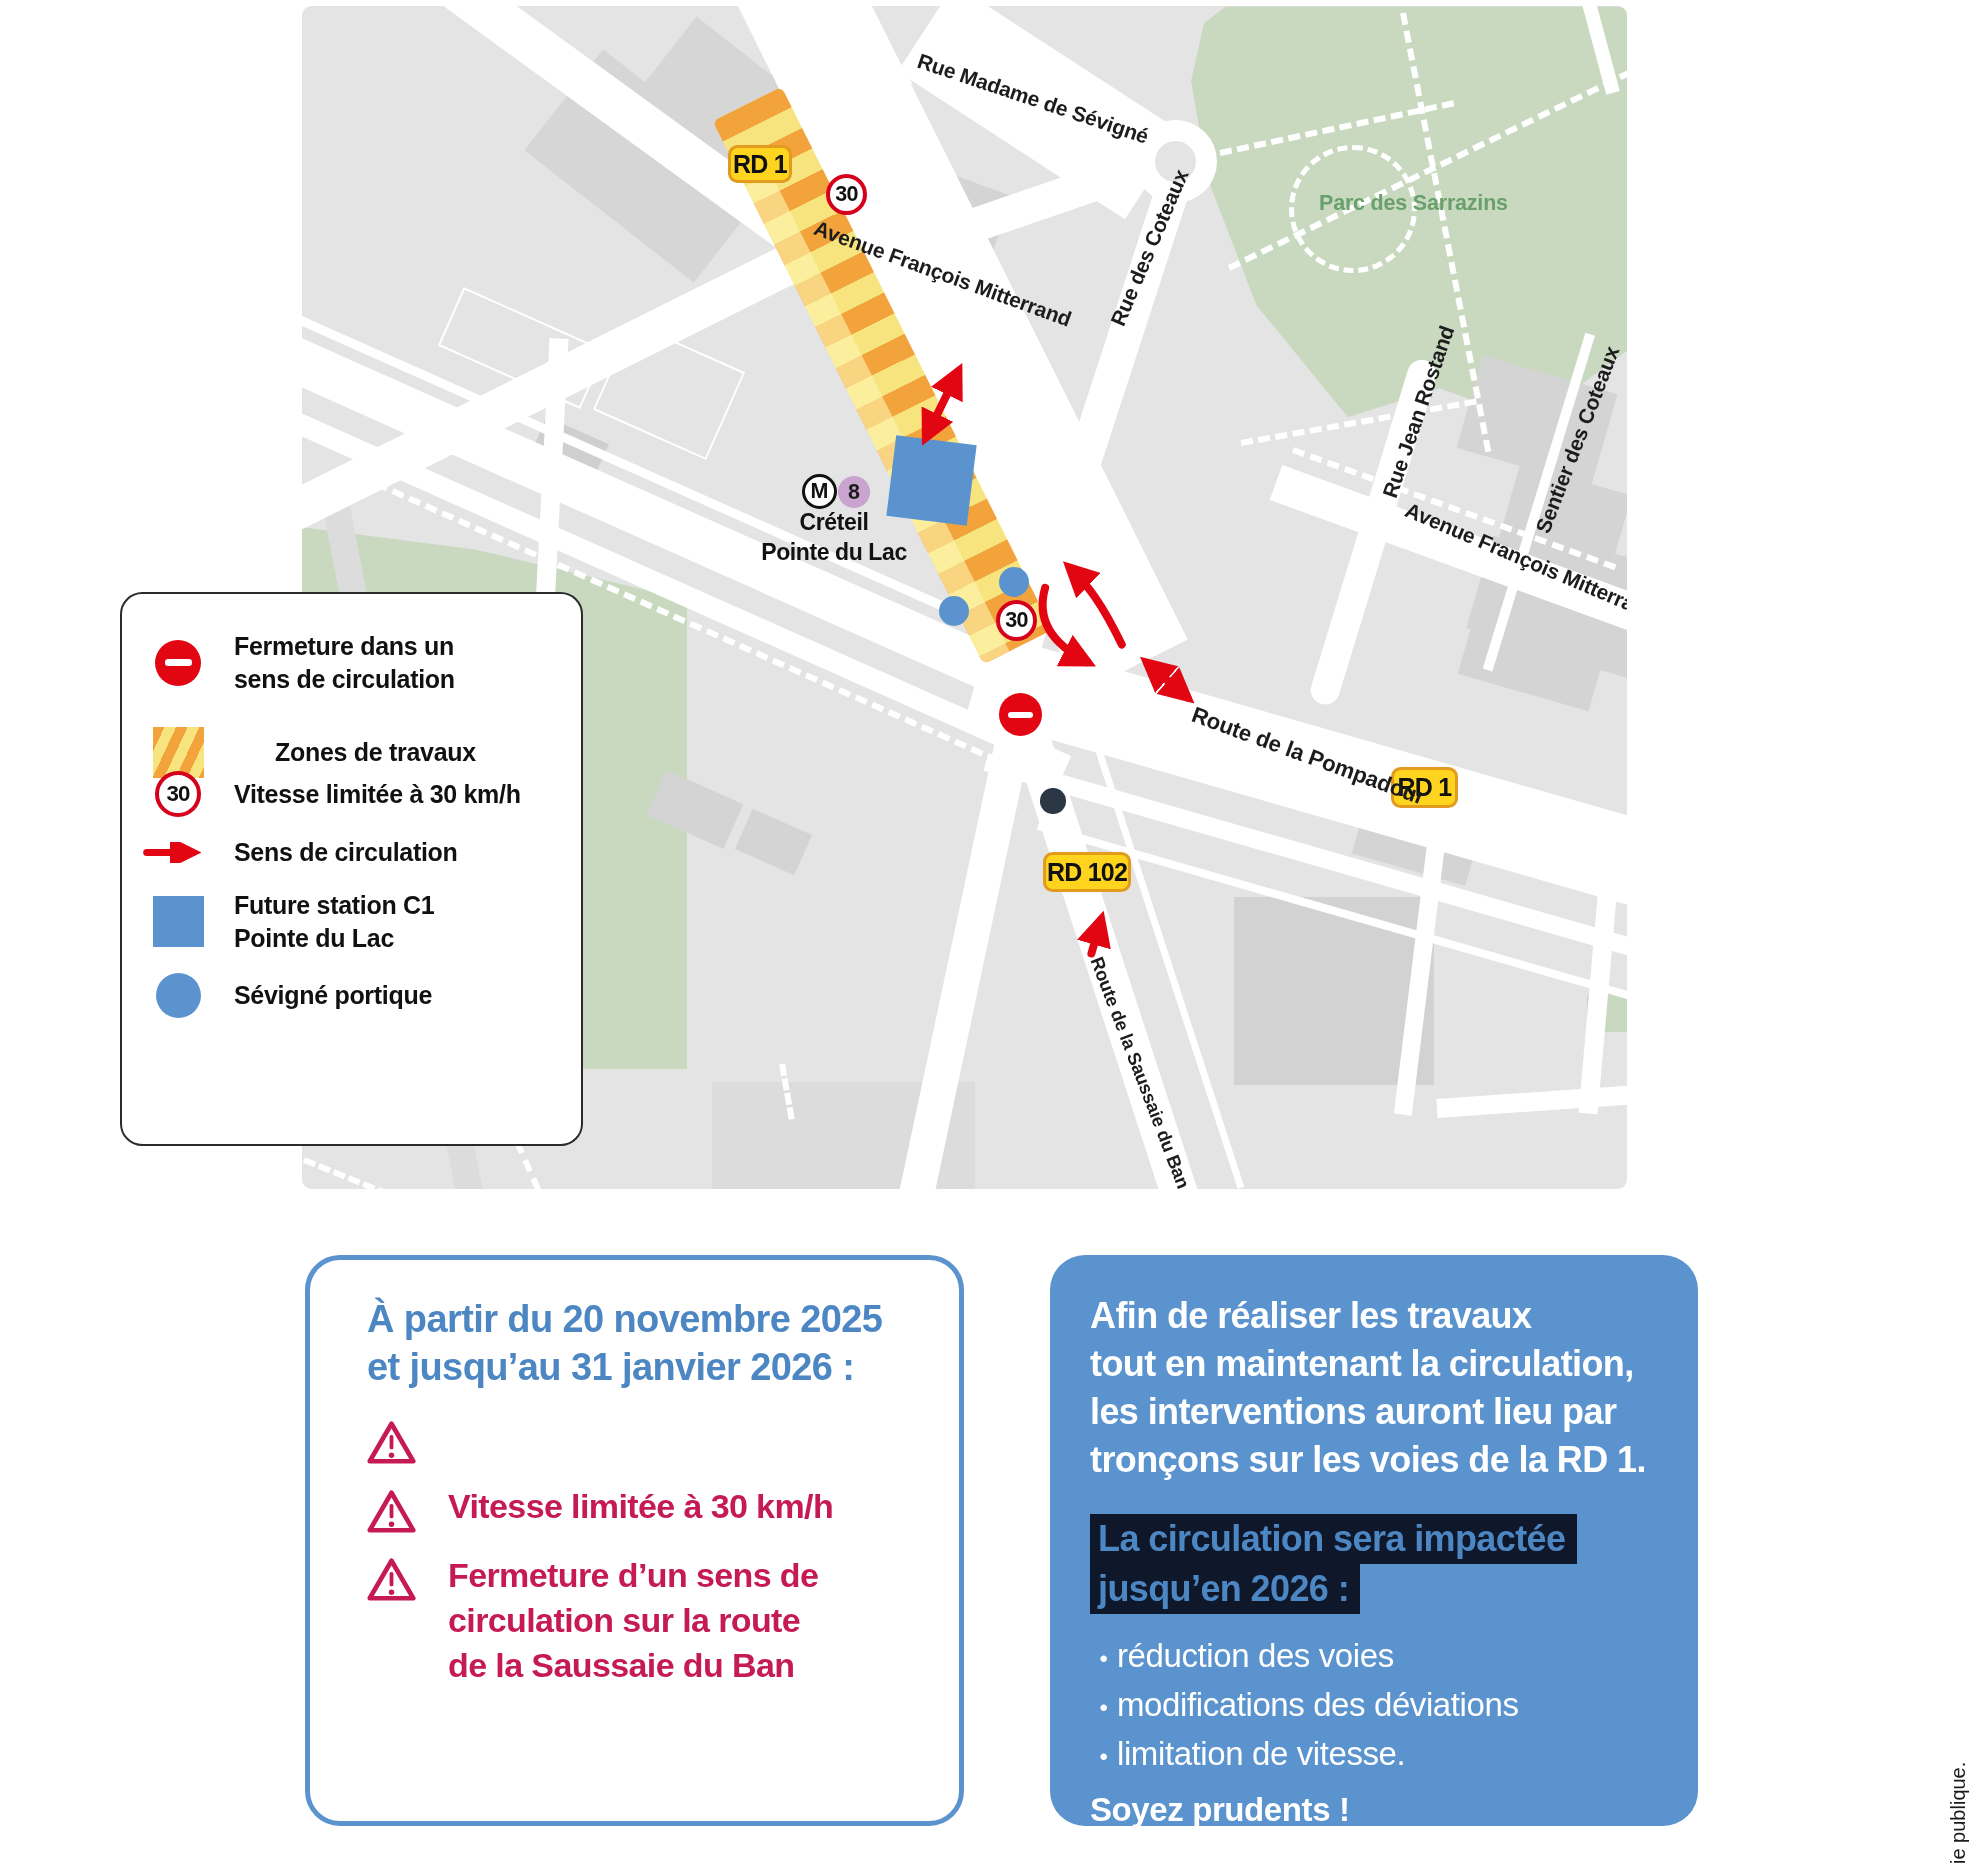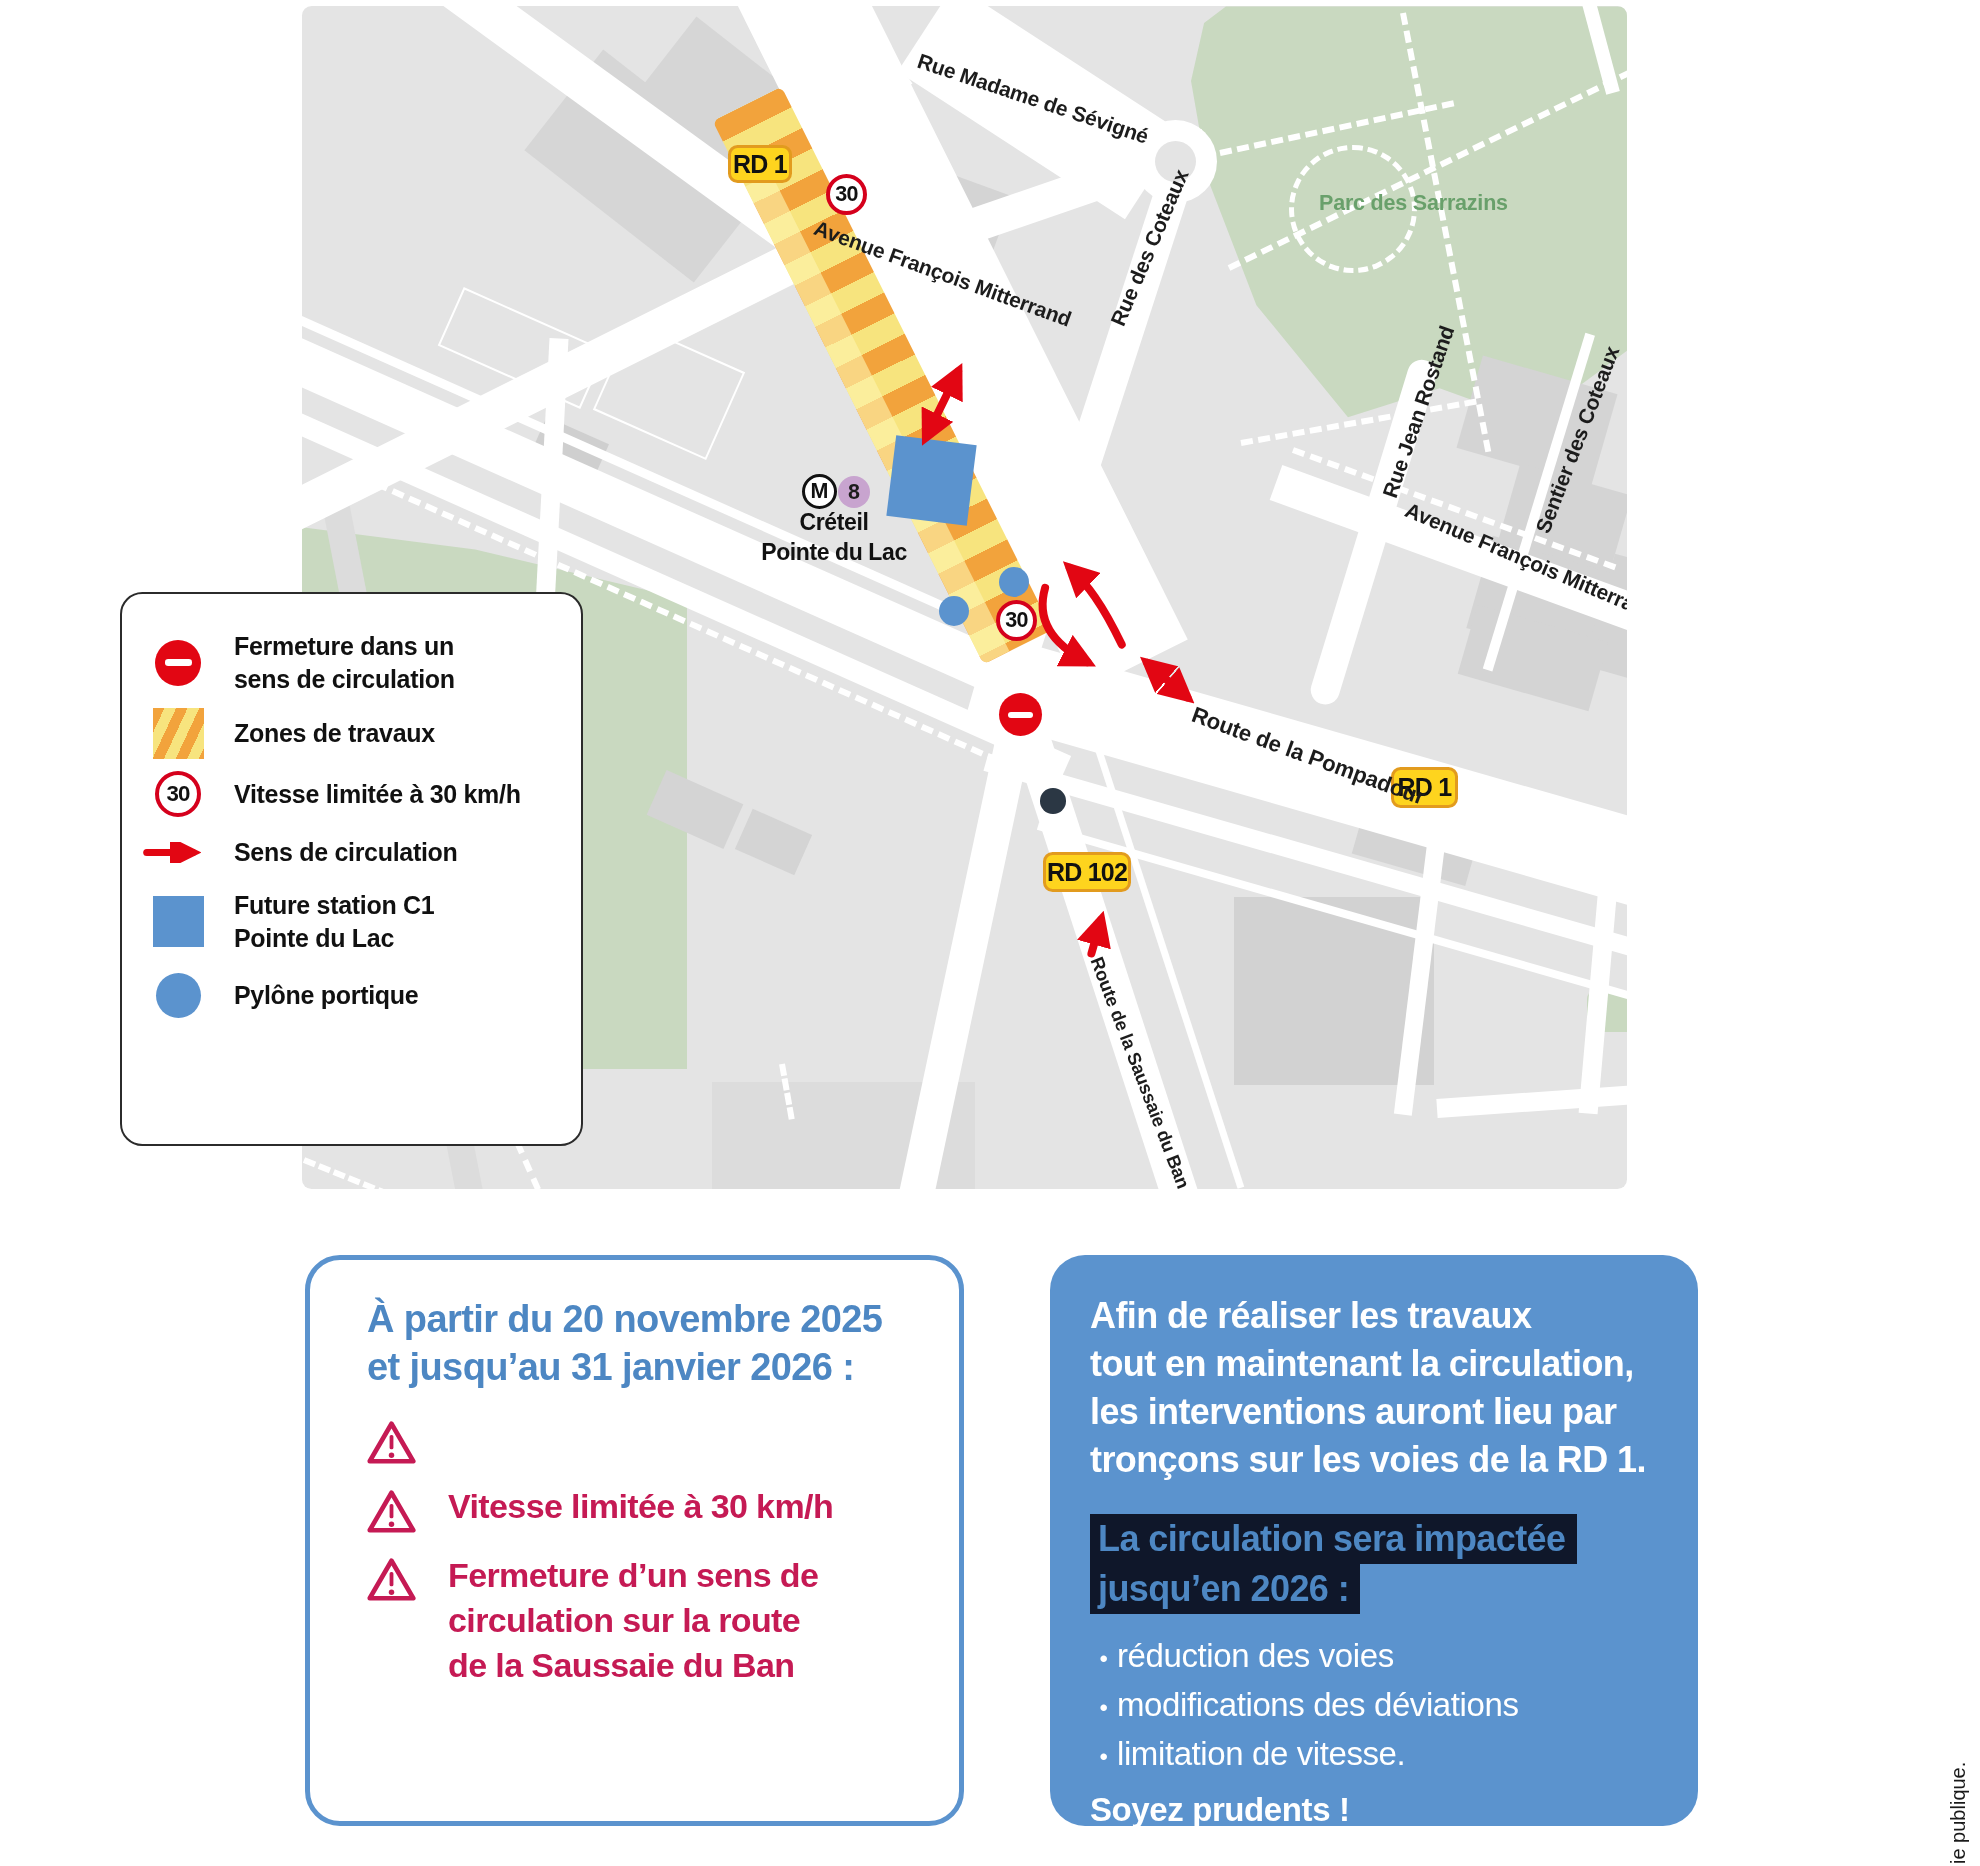--- a/index.html
+++ b/index.html
@@ -223,21 +223,21 @@
 <div id="legend">
   <div class="lrow" style="top:32px;height:73px;">
     <div class="lic">
       <div class="noentry" style="position:static;width:46px;height:46px;display:flex;align-items:center;justify-content:center;">
           <i style="width:27px;height:7.2px;"></i>
         </div>
     </div>
     <div class="ltxt">Fermeture dans un
 sens de circulation</div>
   </div>
-  <div class="lrow" style="top:111px;height:56px;">
+  <div class="lrow" style="top:130px;height:56px;gap:41px;">
     <div class="lic">
         <div class="hatchsq"></div>
       </div>
     <div class="ltxt">Zones de travaux</div>
   </div>
   <div class="lrow" style="top:177px;height:46px;">
     <div class="lic">
       <div class="sign30" style="position:static;width:46px;height:46px;font-size:22.3px;">
         <span>30</span>
       </div>
@@ -261,21 +261,21 @@
     <div class="lic">
         <div style="width:51px;height:51px;background:#5b93ce;"></div>
       </div>
     <div class="ltxt">Future station C1
 Pointe du Lac</div>
   </div>
   <div class="lrow" style="top:377px;height:49px;">
     <div class="lic">
         <div style="width:45px;height:45px;border-radius:50%;background:#5b93ce;"></div>
       </div>
-    <div class="ltxt">Pylône portique</div>
+    <div class="ltxt">Sévigné portique</div>
   </div>
 </div>
 
 <div id="panel-left">
   <div class="title">À partir du 20 novembre 2025
 et jusqu’au 31 janvier 2026 :</div>
 
   <div class="witem">
     <div class="wic">
       <svg width="49" height="45" viewBox="0 0 36 32">

